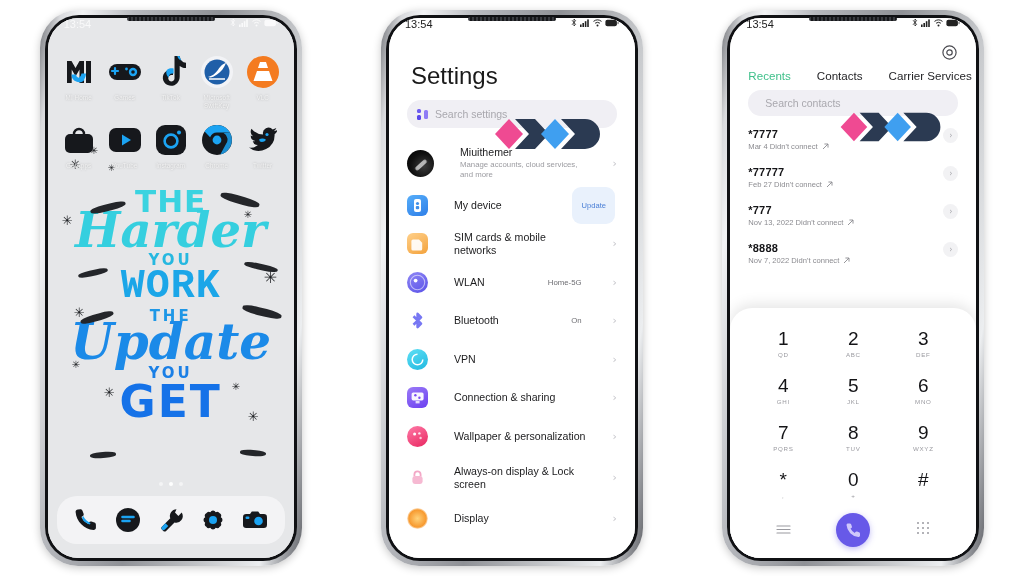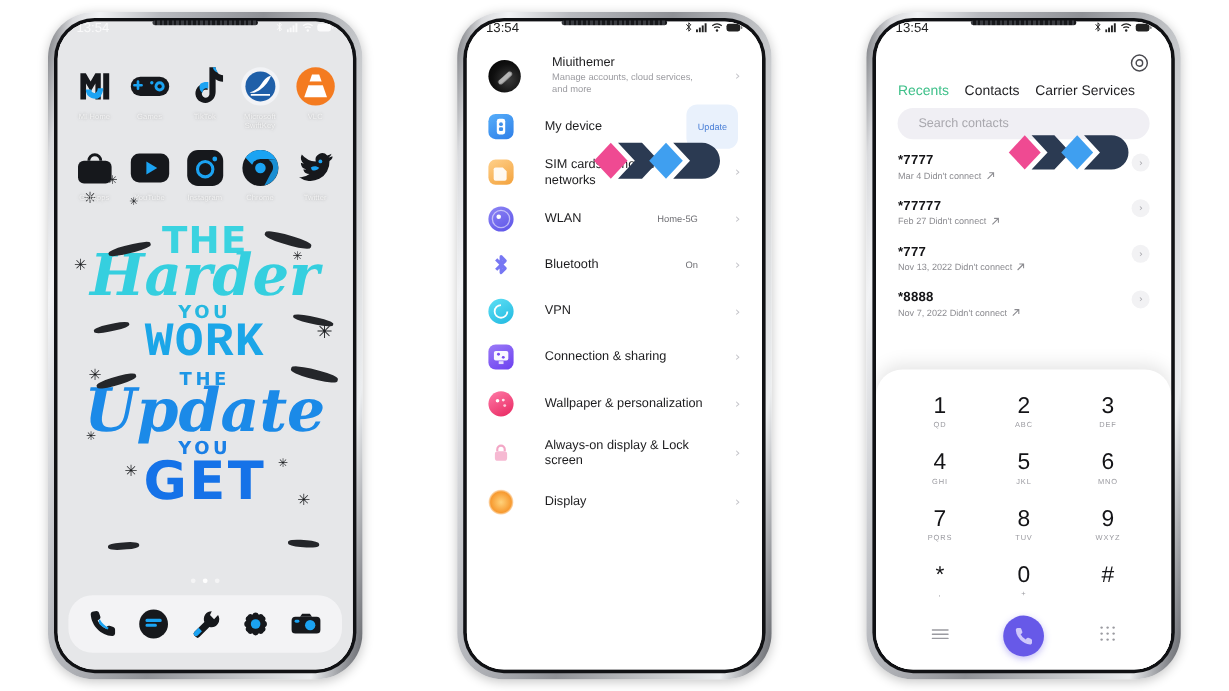--- a/index.html
+++ b/index.html
@@ -171,21 +171,21 @@
   .avatar::after{
     content:""; position:absolute; width:14px; height:4px; background:#cfcfcf;
     transform: rotate(-42deg); left:7px; top:13px; border-radius:3px; opacity:.85;
     filter: blur(.6px);
   }
 
   
   .dialer { position: absolute; inset: 0; background:#fff; display:flex; flex-direction:column;}
   .dial-topbar { display:flex; justify-content:flex-end; padding: 4px 18px 0; }
   .gear-btn { width:17px; height:17px; }
-  .tabs { display: flex; gap: 13px; padding: 8px 18px 6px; align-items: baseline;}
+  .tabs { display: flex; gap: 26px; padding: 8px 18px 6px; align-items: baseline;}
   .tab { font-size: 11.6px; color: #1f1f22; white-space: nowrap;}
   .tab.active { color: #3fc08a; }
   .search-pill2 {
     margin: 2px 18px 10px; height: 26px; border-radius: 15px;
     background: #f0eff4; display:flex; align-items:center; gap:7px; padding: 0 10px;
   }
   .call-list { flex:1; overflow:hidden; padding-top: 2px;}
   .call-row { display:flex; align-items:flex-start; padding: 0 18px; height: 38px; gap: 0;}
   .call-info{flex:1; min-width:0;}
   .call-num { font-size: 11px; font-weight: 700; color: #141417; letter-spacing:.2px;}
@@ -476,21 +476,30 @@
                   <path d="M2.1 4.2a4 4 0 0 1 4.8 0" stroke="#222" stroke-width="1" fill="none"></path>
                   <circle cx="4.5" cy="6.4" r="1" fill="#222"></circle>
                 </svg>
               <svg class="sb-ico" width="14" height="8" viewBox="0 0 14 8">
                   <rect x="0.4" y="0.8" width="11.5" height="6.4" rx="2" fill="#222"></rect>
                   <rect x="12.4" y="2.8" width="1.3" height="2.4" rx=".6" fill="#777"></rect>
                 </svg>
             </span>
           </div>
 
-
+          <div class="settings-title">Settings</div>
+
+          <div class="search-pill">
+            <span class="sq">
+                <i></i>
+                <i></i>
+                <i></i>
+              </span>
+            <span class="search-ph">Search settings</span>
+          </div>
 
           <div class="list">
 
             <div class="row" style="min-height:46px;">
               <div class="avatar"></div>
               <div class="row-txt">
                 <div class="row-title">Miuithemer</div>
                 <div class="row-sub">Manage accounts, cloud services, and more</div>
               </div>
               <span class="chev">›</span>

